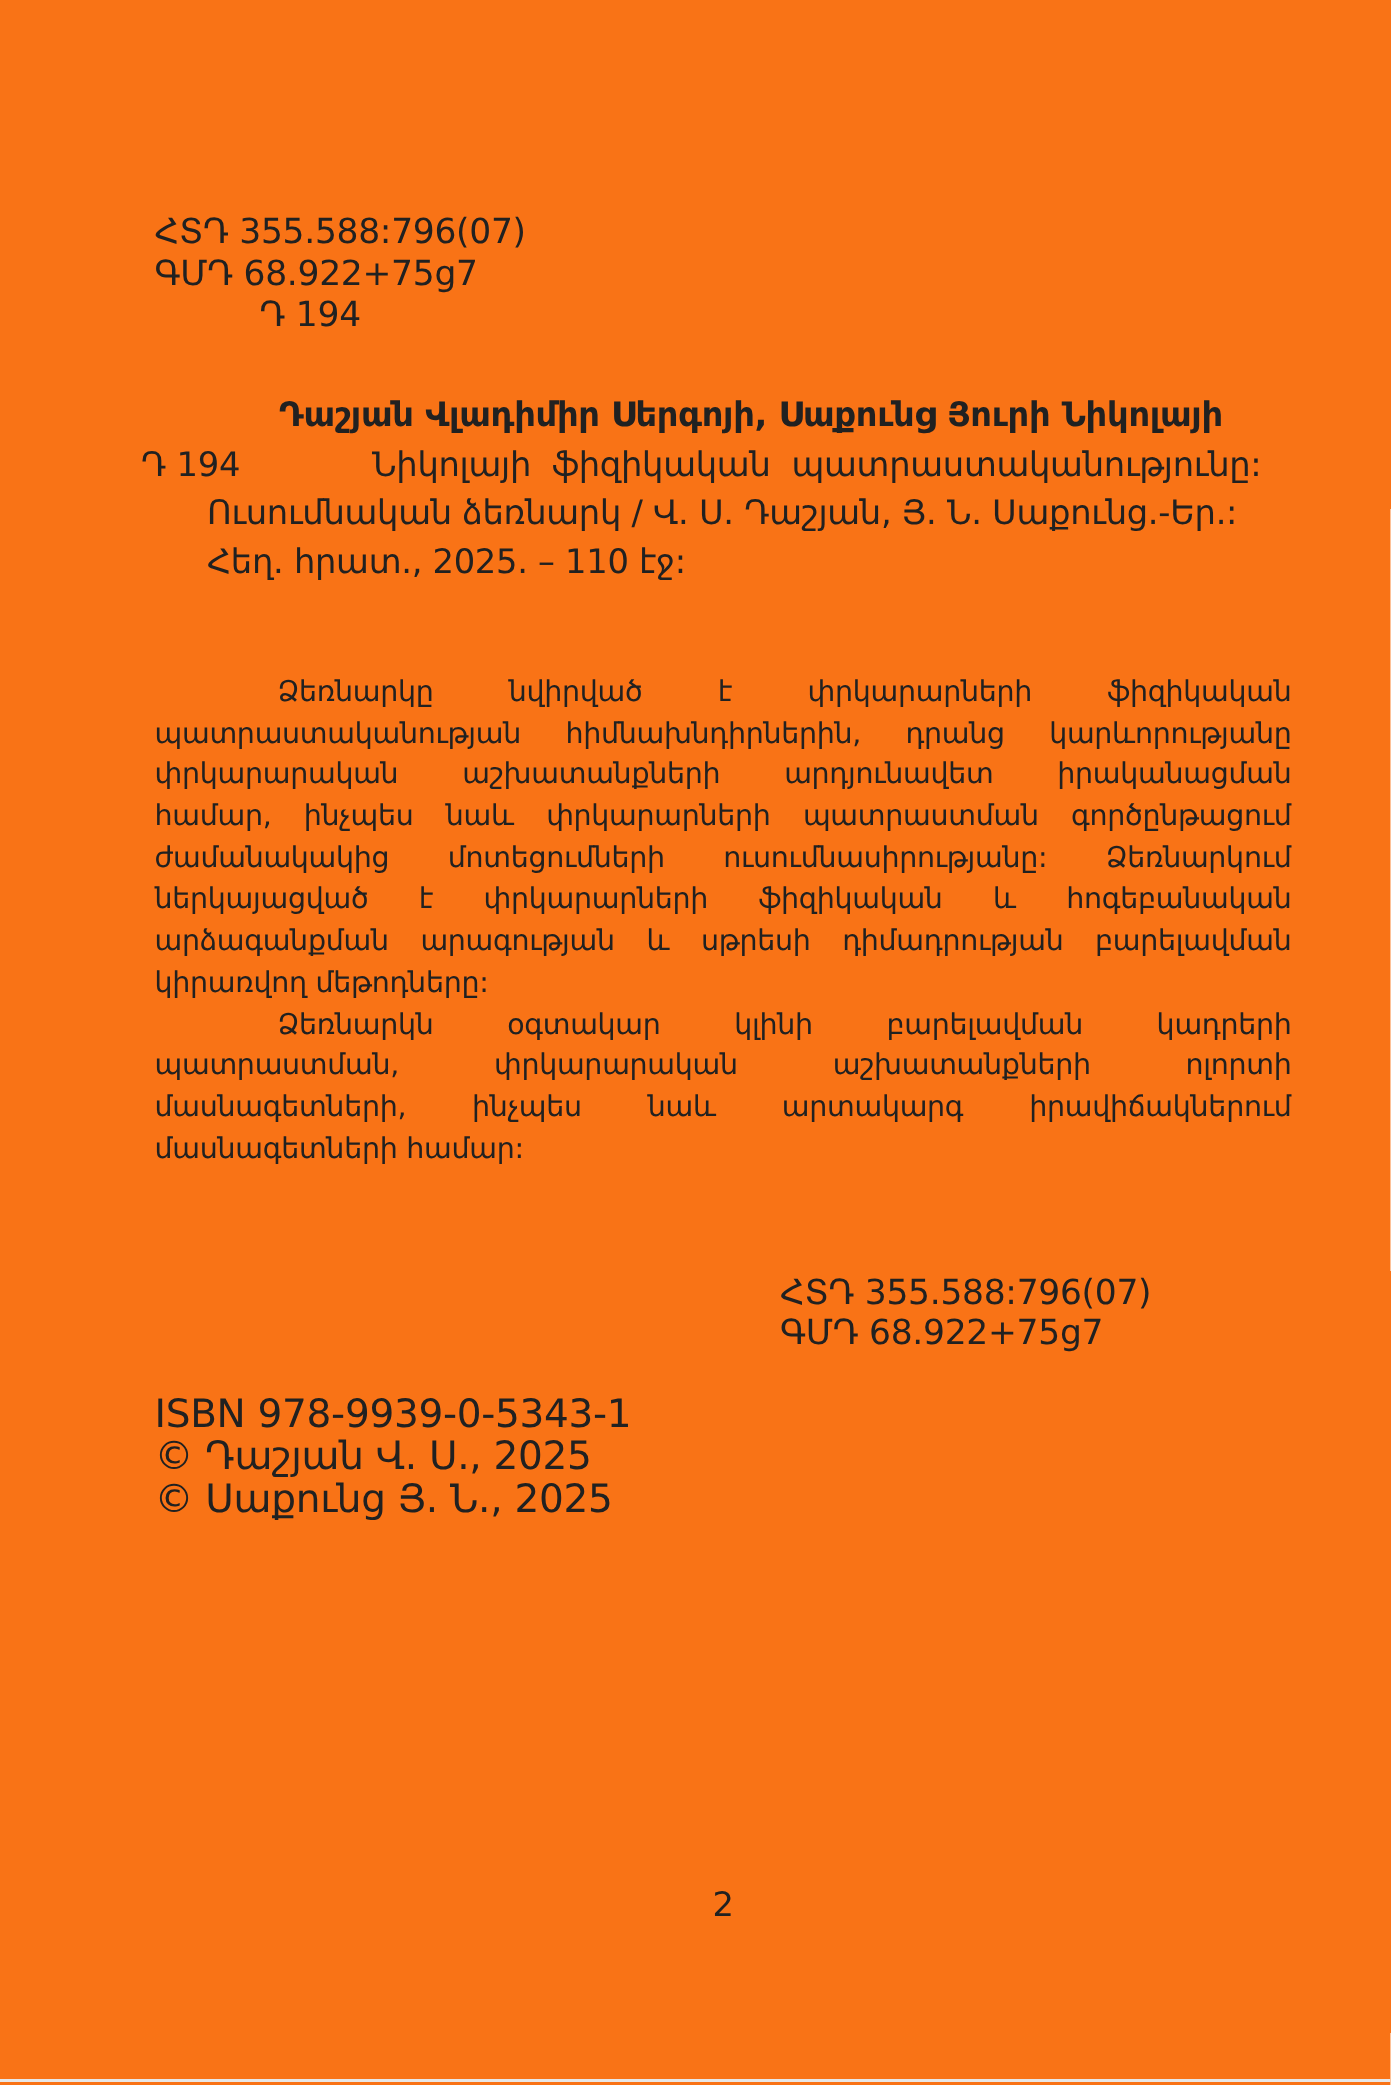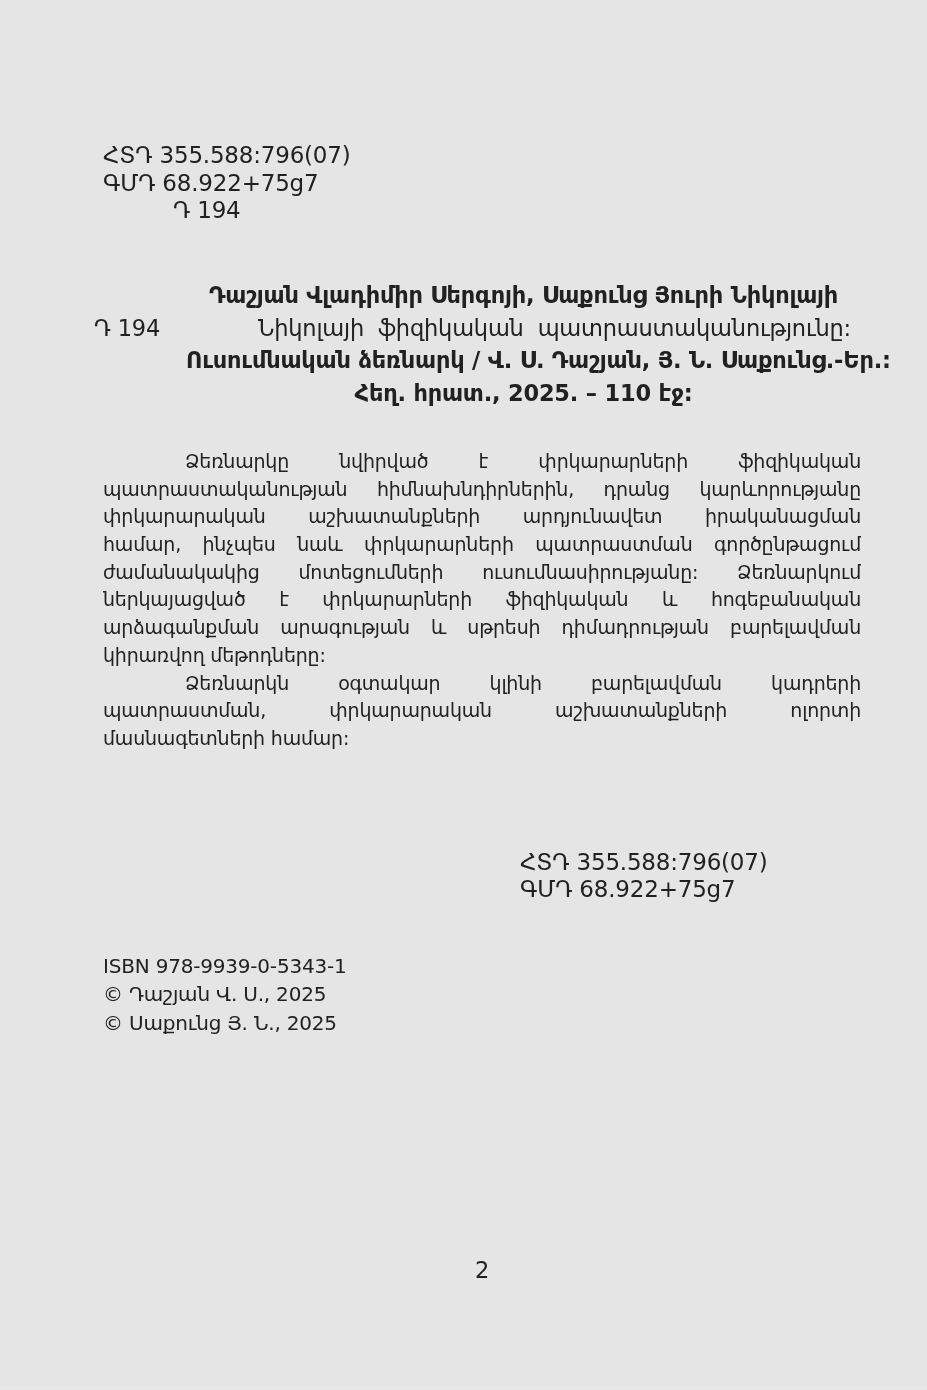--- a/index.html
+++ b/index.html
@@ -4,68 +4,66 @@
 <style>
   html, body {
     margin: 0;
     padding: 0;
     background: #ffffff;
   }
   .page {
     position: relative;
     width: 927px;
     height: 1390px;
-    background: #e5e5e5;
+    background: #f97316;
     font-family: "DejaVu Sans", sans-serif;
     color: #212121;
     letter-spacing: -0.2px;
     overflow: hidden;
   }
   
   .top-codes {
     position: absolute;
     left: 103px;
     top: 142px;
     font-size: 23px;
     line-height: 27.5px;
     white-space: nowrap;
   }
   .top-codes .author-sign { padding-left: 70px; }
 
   
   .card {
     position: absolute;
     left: 94px;
-    top: 279px;
+    top: 261px;
     width: 767px;
     font-size: 22.5px;
     line-height: 32.5px;
-    text-align: center;
   }
   .card .authors {
     font-weight: bold;
     margin-left: 92px;
     white-space: nowrap;
   }
   .card .title-row { position: relative; }
   .card .margin-label {
     position: absolute;
     left: 0;
     top: 0;
     white-space: nowrap;
   }
   .card .title {
     margin-left: 154px;
     word-spacing: 7px;
     white-space: nowrap;
   }
   .card .subtitle, .card .imprint {
-    margin-left: 92px;
+    margin-left: 44px;
     white-space: nowrap;
-    font-weight: bold;
   }
 
   
   .annotation {
     position: absolute;
     left: 103px;
     top: 448px;
     width: 758px;
     font-size: 19px;
   }
@@ -87,24 +85,23 @@
     font-size: 23px;
     line-height: 27px;
     white-space: nowrap;
   }
 
   
   .pub {
     position: absolute;
     left: 103px;
     top: 929px;
-    font-size: 20px;
+    font-size: 26px;
     line-height: 28.4px;
     white-space: nowrap;
-    margin-top: 23px;
   }
 
   
   .page-number {
     position: absolute;
     left: 103px;
     top: 1257px;
     width: 758px;
     text-align: center;
     font-size: 22.5px;
@@ -145,20 +142,21 @@
     <div class="jline indent">Ձեռնարկը նվիրված է փրկարարների ֆիզիկական</div>
     <div class="jline">պատրաստականության հիմնախնդիրներին, դրանց կարևորությանը</div>
     <div class="jline">փրկարարական աշխատանքների արդյունավետ իրականացման</div>
     <div class="jline">համար, ինչպես նաև փրկարարների պատրաստման գործընթացում</div>
     <div class="jline">ժամանակակից մոտեցումների ուսումնասիրությանը: Ձեռնարկում</div>
     <div class="jline">ներկայացված է փրկարարների ֆիզիկական և հոգեբանական</div>
     <div class="jline">արձագանքման արագության և սթրեսի դիմադրության բարելավման</div>
     <div class="jline last">կիրառվող մեթոդները:</div>
     <div class="jline indent">Ձեռնարկն օգտակար կլինի բարելավման կադրերի</div>
     <div class="jline">պատրաստման, փրկարարական աշխատանքների ոլորտի</div>
+    <div class="jline">մասնագետների, ինչպես նաև արտակարգ իրավիճակներում</div>
     <div class="jline last">մասնագետների համար:</div>
   </div>
 
   <div class="codes-right">
     <div>ՀՏԴ 355.588:796(07)</div>
     <div>ԳՄԴ 68.922+75g7</div>
   </div>
 
   <div class="pub">
     <div>ISBN 978-9939-0-5343-1</div>

